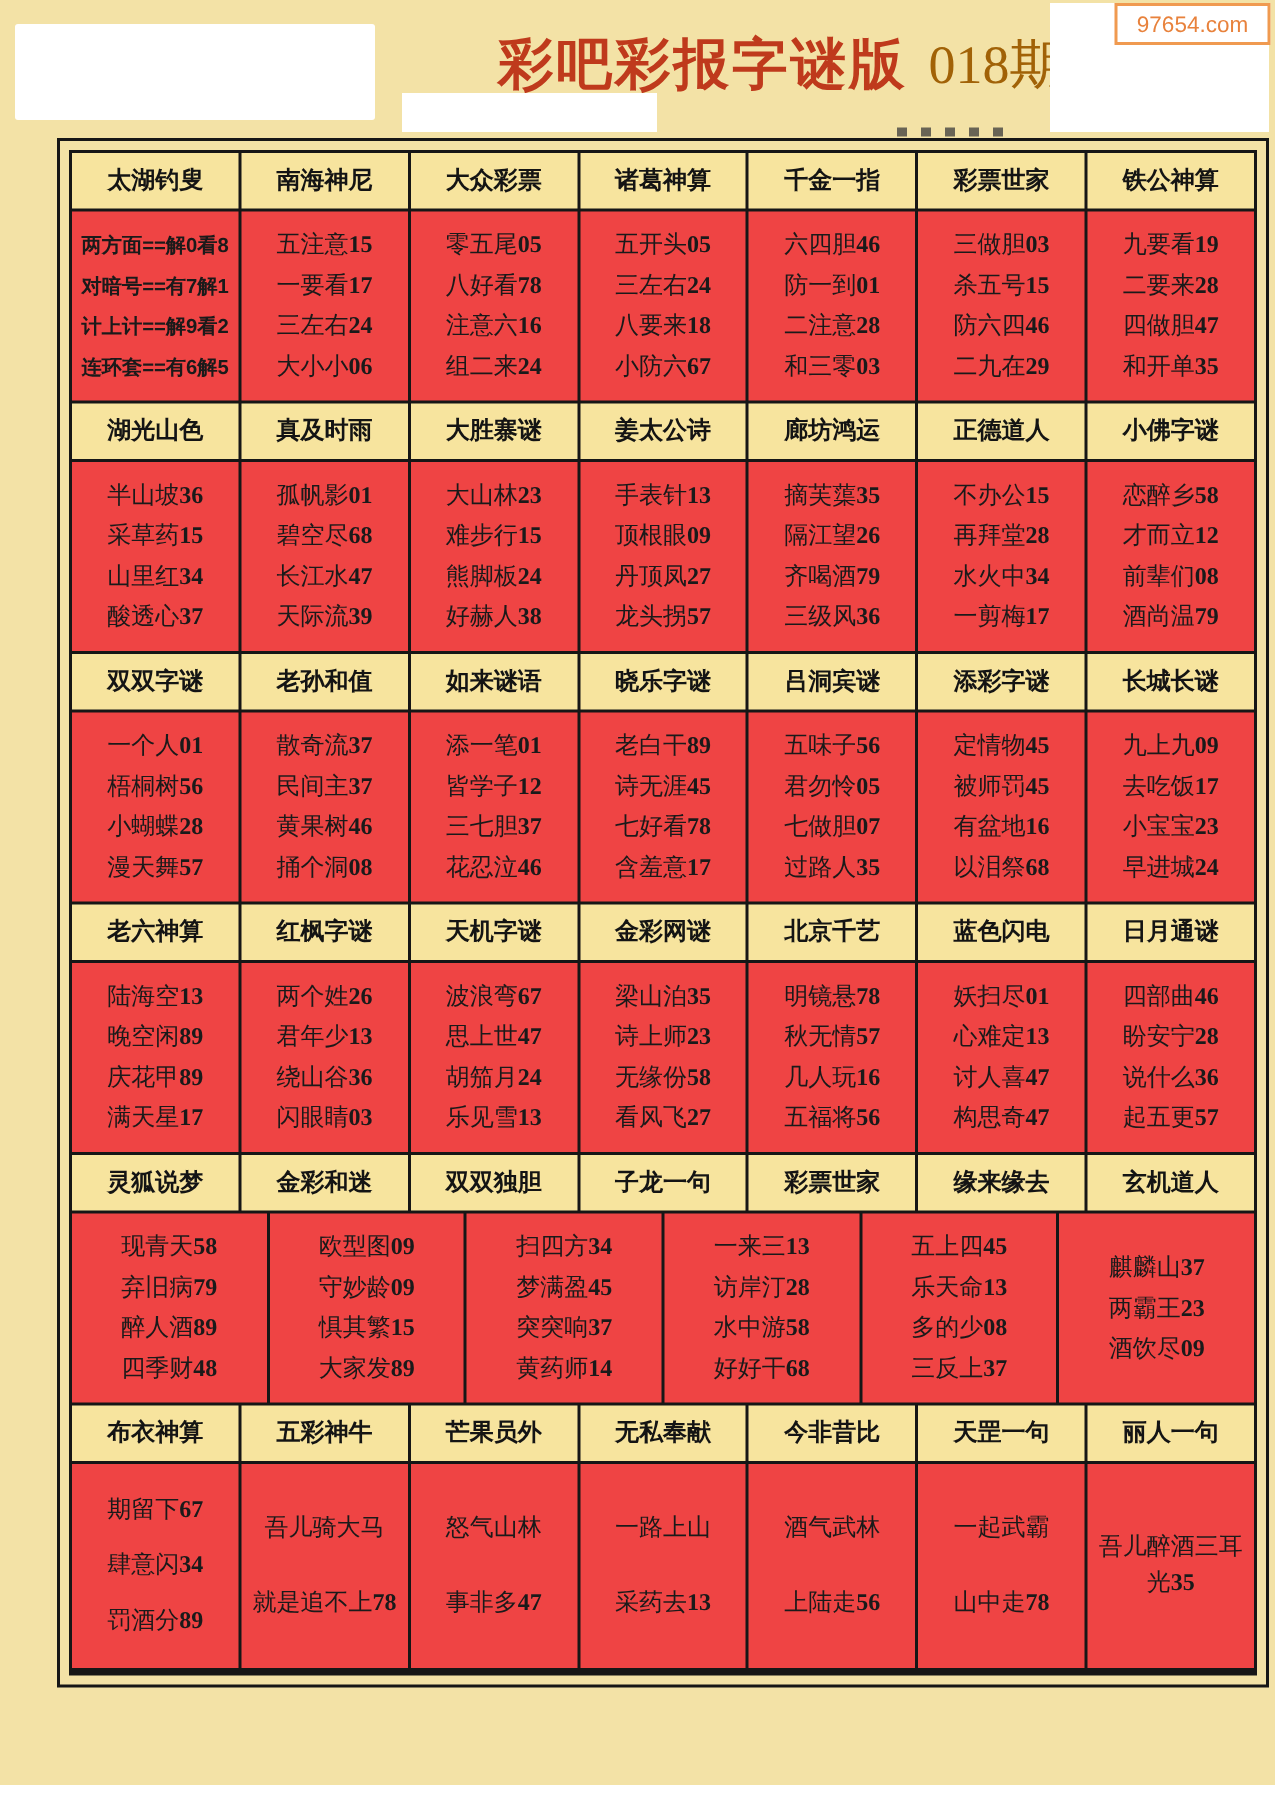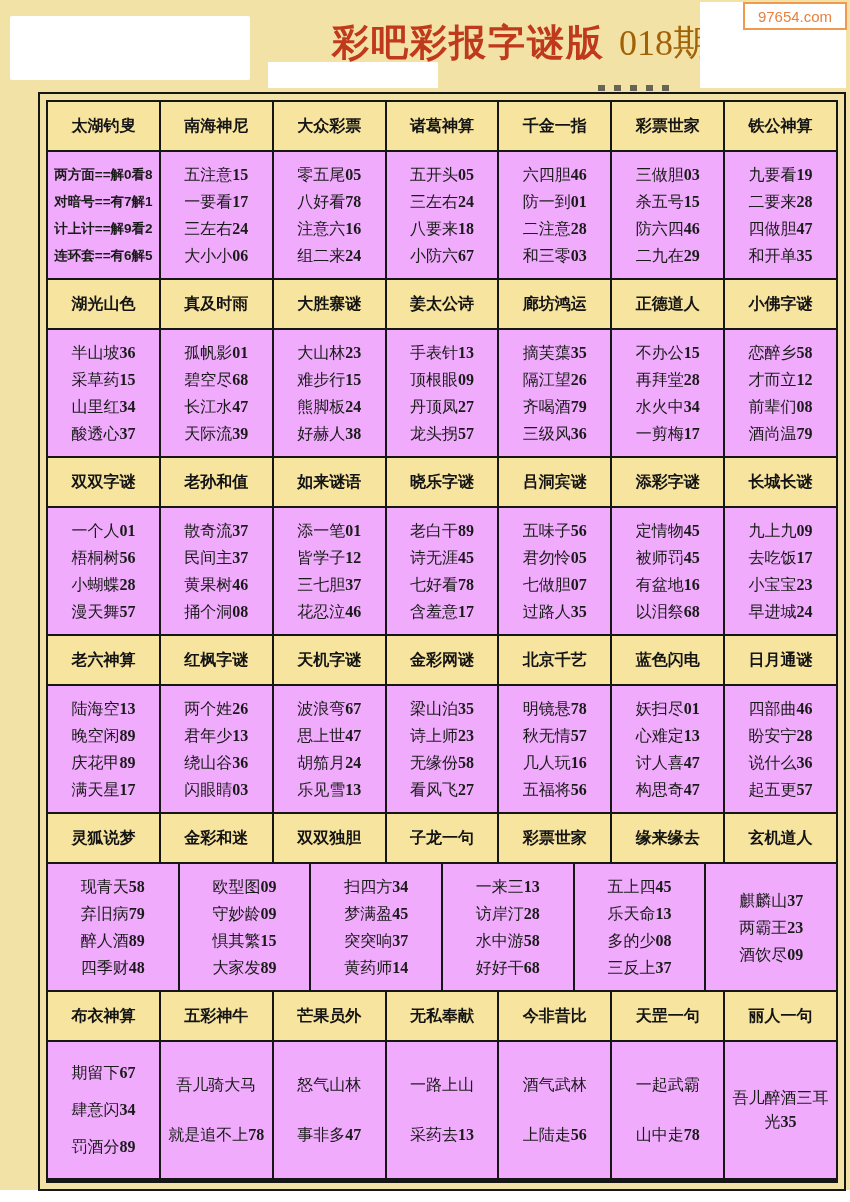--- a/index.html
+++ b/index.html
@@ -41,26 +41,26 @@
   .frame {
     position:absolute; left:38px; top:92px; width:808px;
     border:2px solid #161616; background:#f3e2a6; padding:6px; z-index:2;
   }
   .grid {
     background:#161616; padding:2px 2px 5px 2px;
     display:flex; flex-direction:column; gap:2px;
   }
   .row { display:flex; gap:2px; }
   .hcell {
-    flex:1 1 0; height:48px; background:#f7e49e;
+    flex:1 1 0; height:37px; background:#f7e49e;
     display:flex; align-items:center; justify-content:center;
     font-weight:bold; font-size:16px; color:#141414; text-align:center;
   }
   .cell {
-    flex:1 1 0; min-height:126px; background:#f0abfc;
+    flex:1 1 0; min-height:126px; background:#ef4444;
     display:flex; flex-direction:column; align-items:center; justify-content:center;
     padding:6px 3px; font-size:16px; color:#1a1a1a; text-align:center;
   }
   .content-row .cell { height:126px; }
   .row-last .cell { height:136px; justify-content:space-evenly; }
   .line { line-height:27px; white-space:nowrap; }
   .row-last .line { white-space:normal; line-height:24px; }
   .line b { font-weight:bold; }
   .bold-lines .line {
     font-family:"Liberation Sans","DejaVu Sans",sans-serif;

